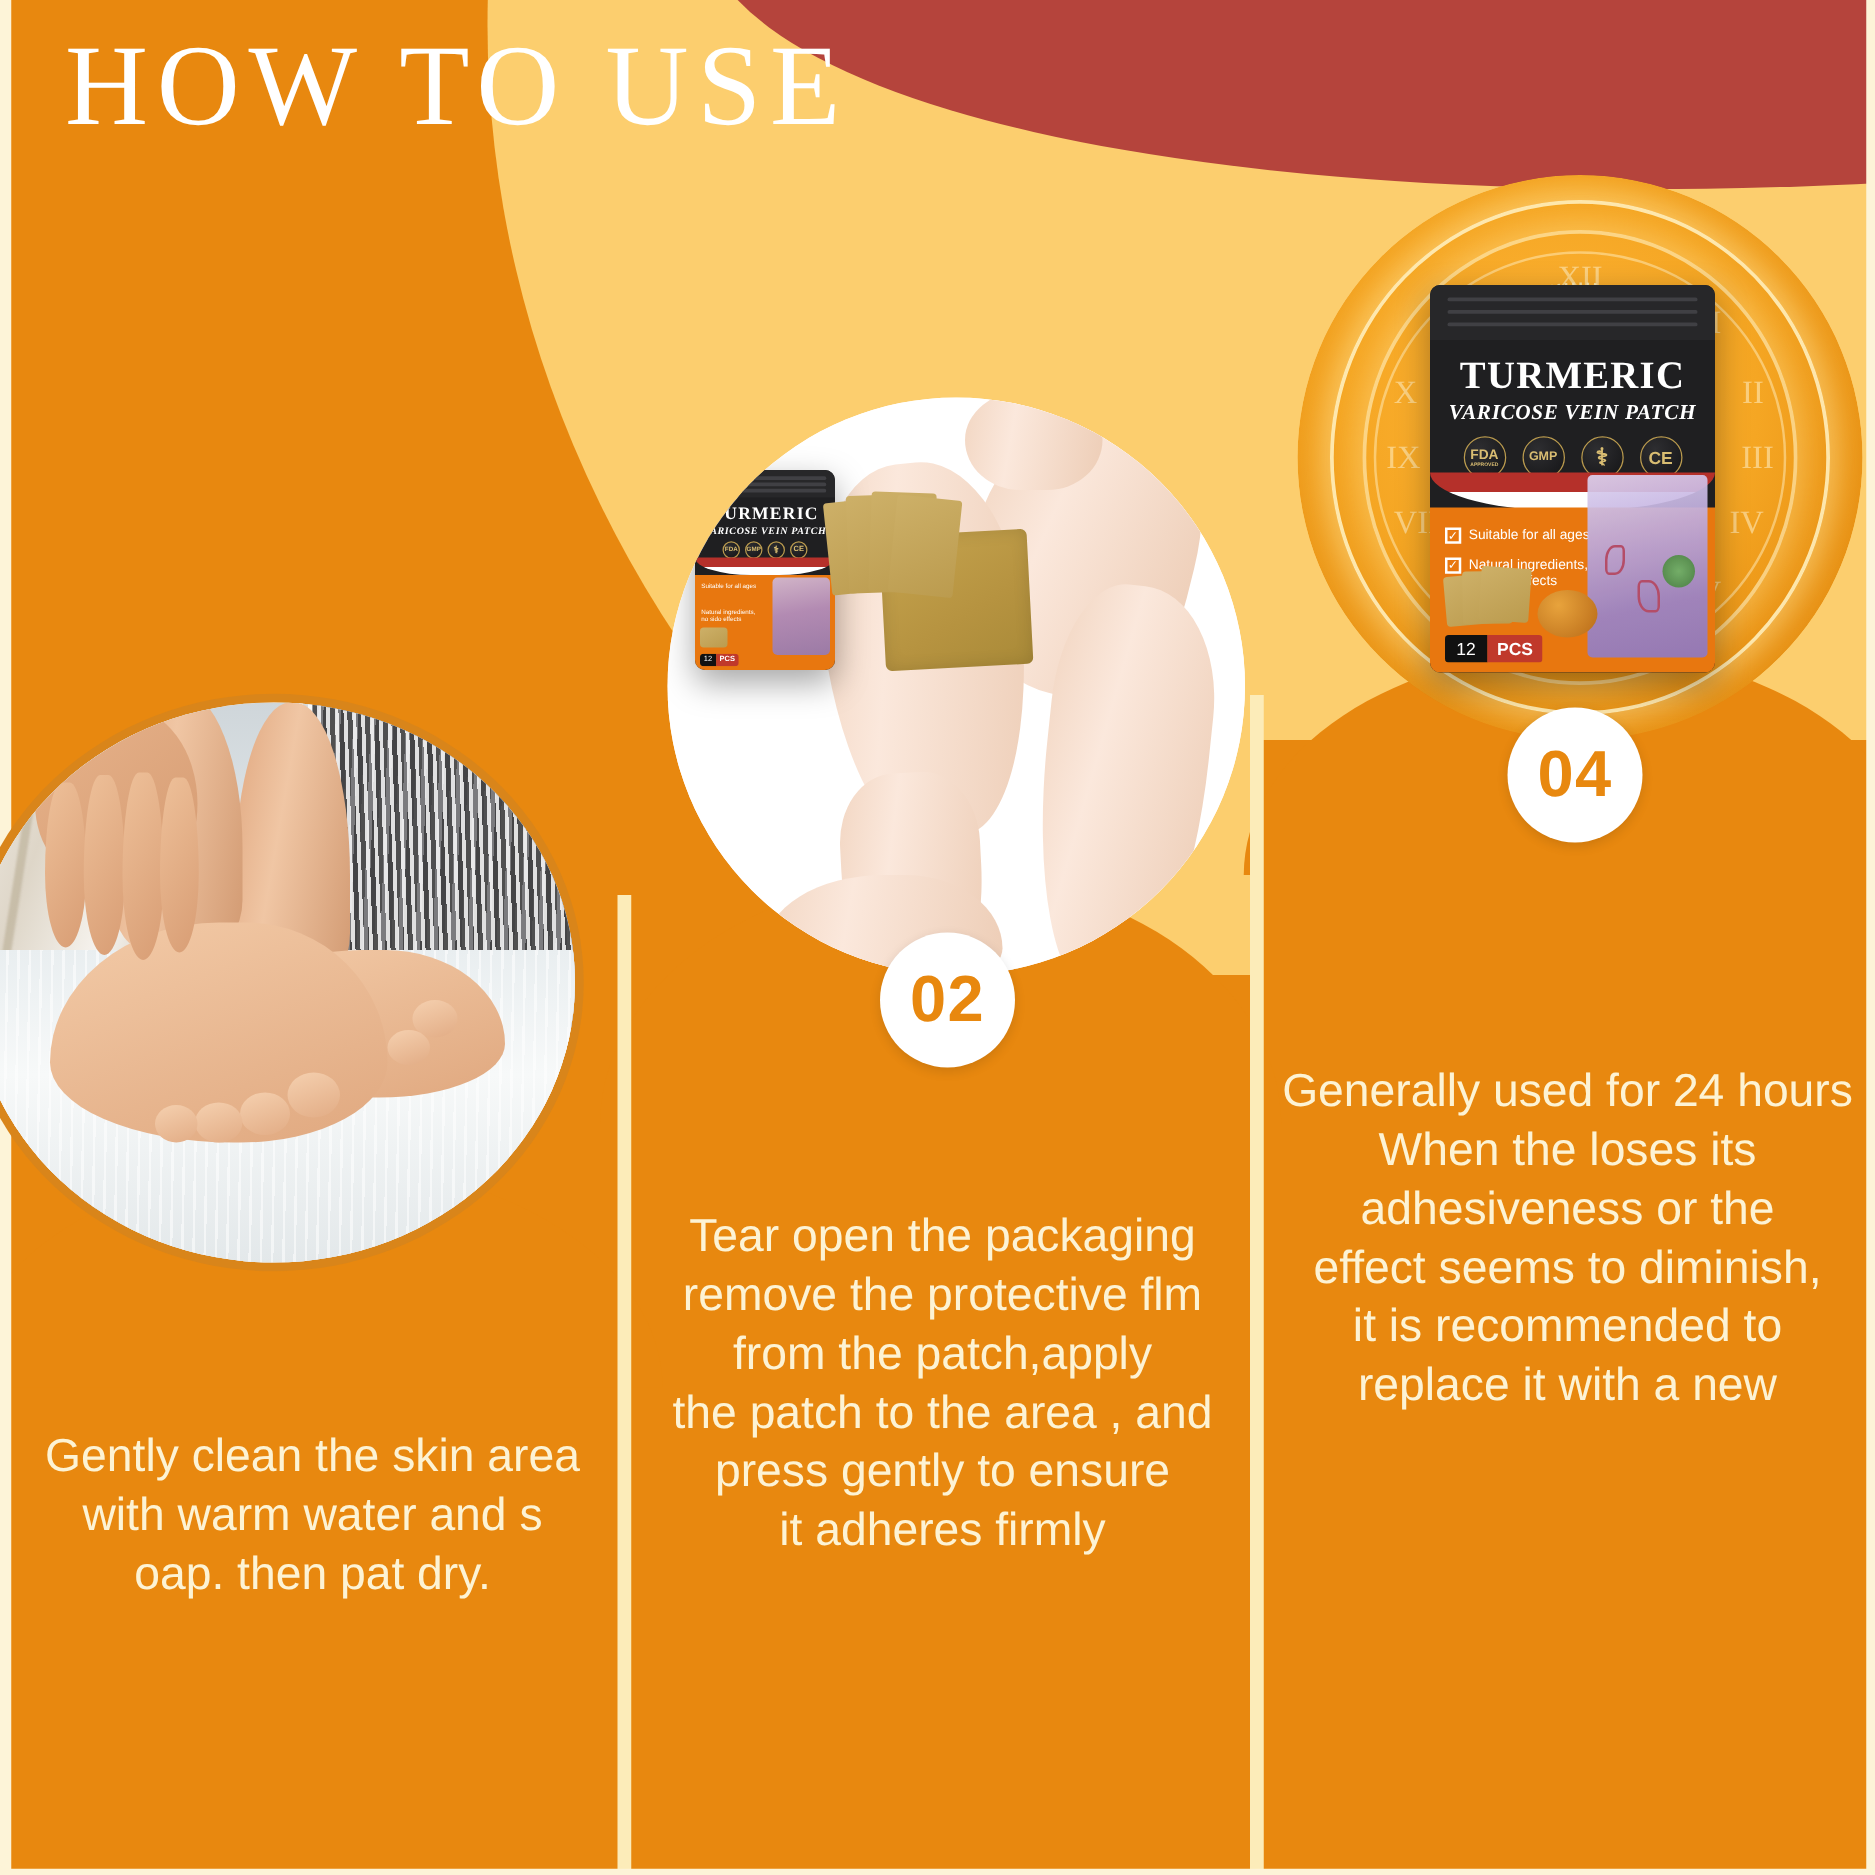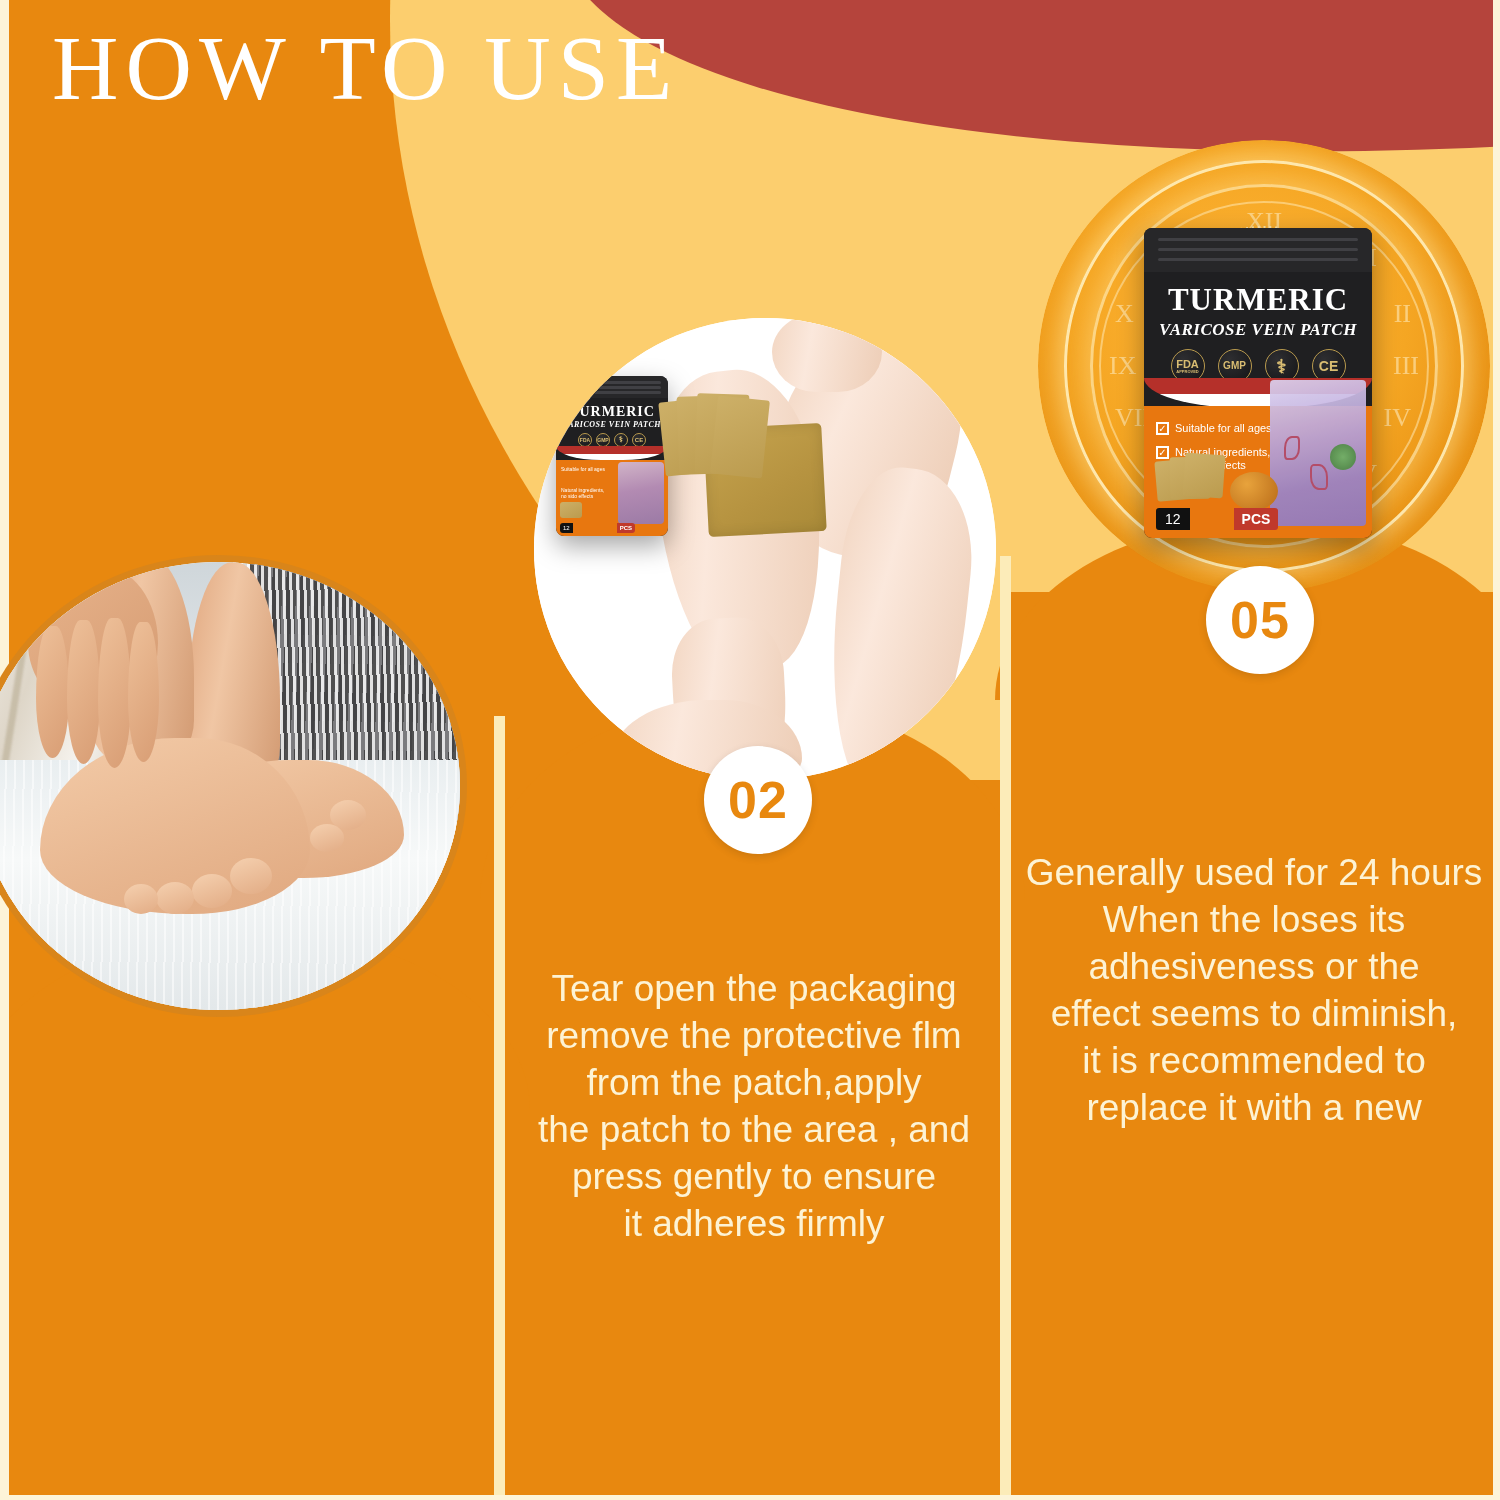--- a/index.html
+++ b/index.html
@@ -120,21 +120,21 @@
      display:flex; align-items:center; justify-content:center;
      background:radial-gradient(circle at 35% 30%, #2e2e31, #141416);
      font-weight:700; text-align:center; line-height:1; }
   .pkg-wave { position:absolute; left:0; right:0; }
   .pkg-lower { position:absolute; left:0; right:0; bottom:0; background:#e8770f; }
   .pkg-check { display:flex; align-items:flex-start; color:#ffffff; }
   .cbox { flex:0 0 auto; border:2px solid #fff; display:flex; align-items:center;
      justify-content:center; color:#fff; }
   .pcs-badge { position:absolute; display:flex; align-items:stretch; border-radius:3px; overflow:hidden; }
   .pcs-num { background:#111; color:#fff; display:flex; align-items:center; justify-content:center; }
-  .pcs-lbl { background:#c0392b; color:#fff; display:flex; align-items:center; justify-content:center; font-weight:700;margin-left:44px; }
+  .pcs-lbl { background:#c0392b; color:#fff; display:flex; align-items:center; justify-content:center; font-weight:700; }
   .vein-art { position:absolute; border-radius:4px; }
   .patch-stack { position:absolute; }
   .patch-stack i { position:absolute; background:linear-gradient(150deg,#cdb068,#bb9b4e);
      border-radius:3px; }
   .turmeric-blob { position:absolute; border-radius:50%;
      background:radial-gradient(circle at 35% 32%, #e8a33c, #b86a17); }
 
   
   .step-badge {
     position:absolute; border-radius:50%;
@@ -199,20 +199,23 @@
     <div class="toe" style="left:146px;top:322px;width:34px;height:30px;"></div>
 
     <div class="hand" style="left:50px;top:4px;width:130px;height:140px;"></div>
     <div class="finger" style="left:58px;top:64px;width:33px;height:132px;"></div>
     <div class="finger" style="left:89px;top:58px;width:33px;height:144px;"></div>
     <div class="finger" style="left:120px;top:56px;width:33px;height:150px;"></div>
     <div class="finger" style="left:150px;top:60px;width:31px;height:140px;"></div>
   </div>
 
 
+  <div class="caption" style="left:8px;top:1142px;width:484px;">Gently clean the skin area
+with warm water and s
+oap. then pat dry.</div>
 
   <div class="photo-circle" id="photo2">
     <div class="legs-bg"></div>
 
     <div class="bigleg" style="left:246px;top:-10px;width:178px;height:250px;border-radius:60% 40% 40% 50%/60% 50% 40% 40%;transform:rotate(14deg);"></div>
     <div class="bigleg" style="left:300px;top:150px;width:130px;height:330px;border-radius:40% 50% 45% 45%/30% 30% 60% 60%;transform:rotate(6deg);"></div>
 
     <div class="bigleg" style="left:126px;top:52px;width:160px;height:300px;border-radius:45% 45% 40% 40%/40% 40% 60% 60%;transform:rotate(-6deg);"></div>
     <div class="bigleg" style="left:140px;top:300px;width:112px;height:190px;border-radius:40% 40% 45% 45%/30% 30% 60% 60%;transform:rotate(-3deg);"></div>
     <div class="bigleg" style="left:78px;top:382px;width:190px;height:92px;border-radius:55% 45% 40% 60%/70% 70% 40% 40%;"></div>
@@ -373,21 +376,21 @@
 
         <div class="pcs-badge" style="left:12px;bottom:8px;height:22px;">
           <span class="pcs-num" style="font-size:14px;padding:0 9px;">12</span>
           <span class="pcs-lbl" style="font-size:14px;padding:0 8px;">PCS</span>
         </div>
       </div>
     </div>
   </div>
 
   <div class="step-badge" style="left:1206px;top:566px;width:108px;height:108px;">
-    <span>05</span>
+    <span>04</span>
   </div>
 
   <div class="caption" style="left:1012px;top:850px;width:484px;">Generally used for 24 hours
 When the loses its
 adhesiveness or the
 effect seems to diminish,
 it is recommended to
 replace it with a new</div>
 
 </div>

